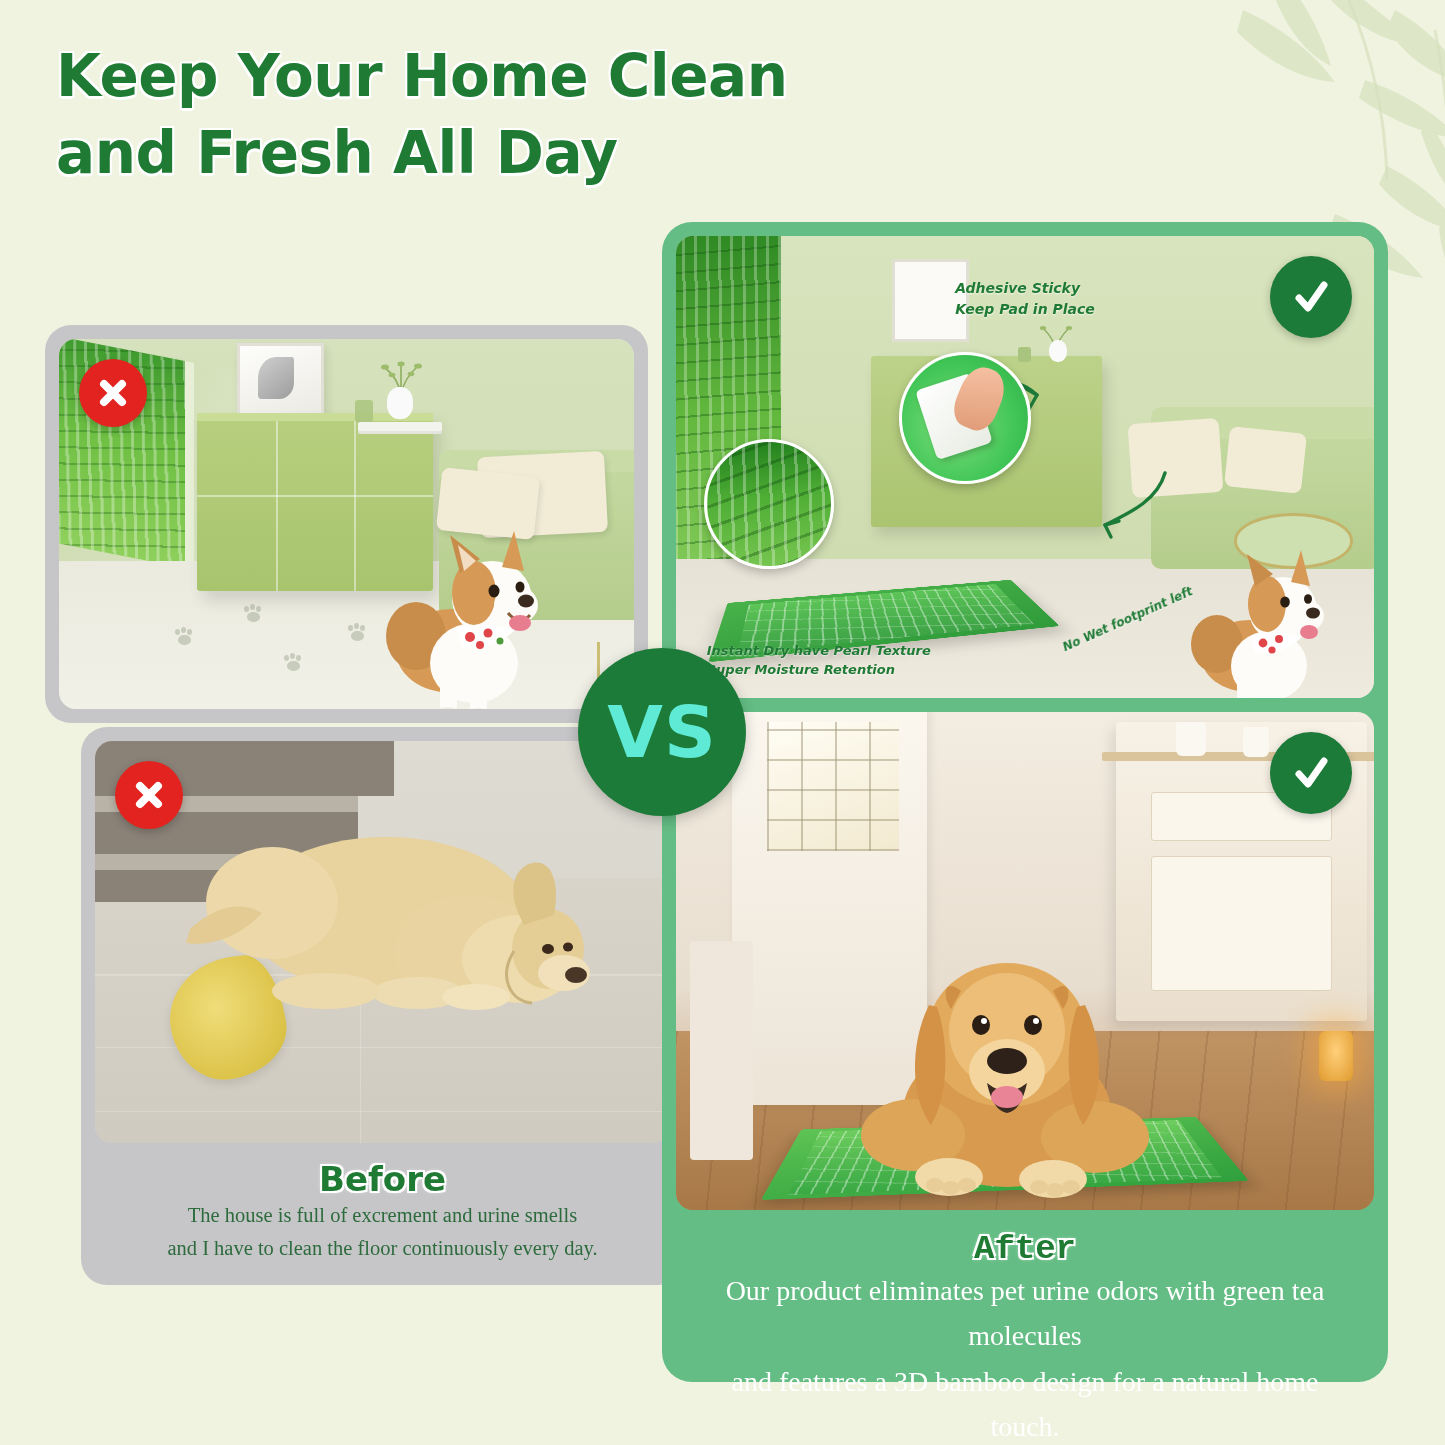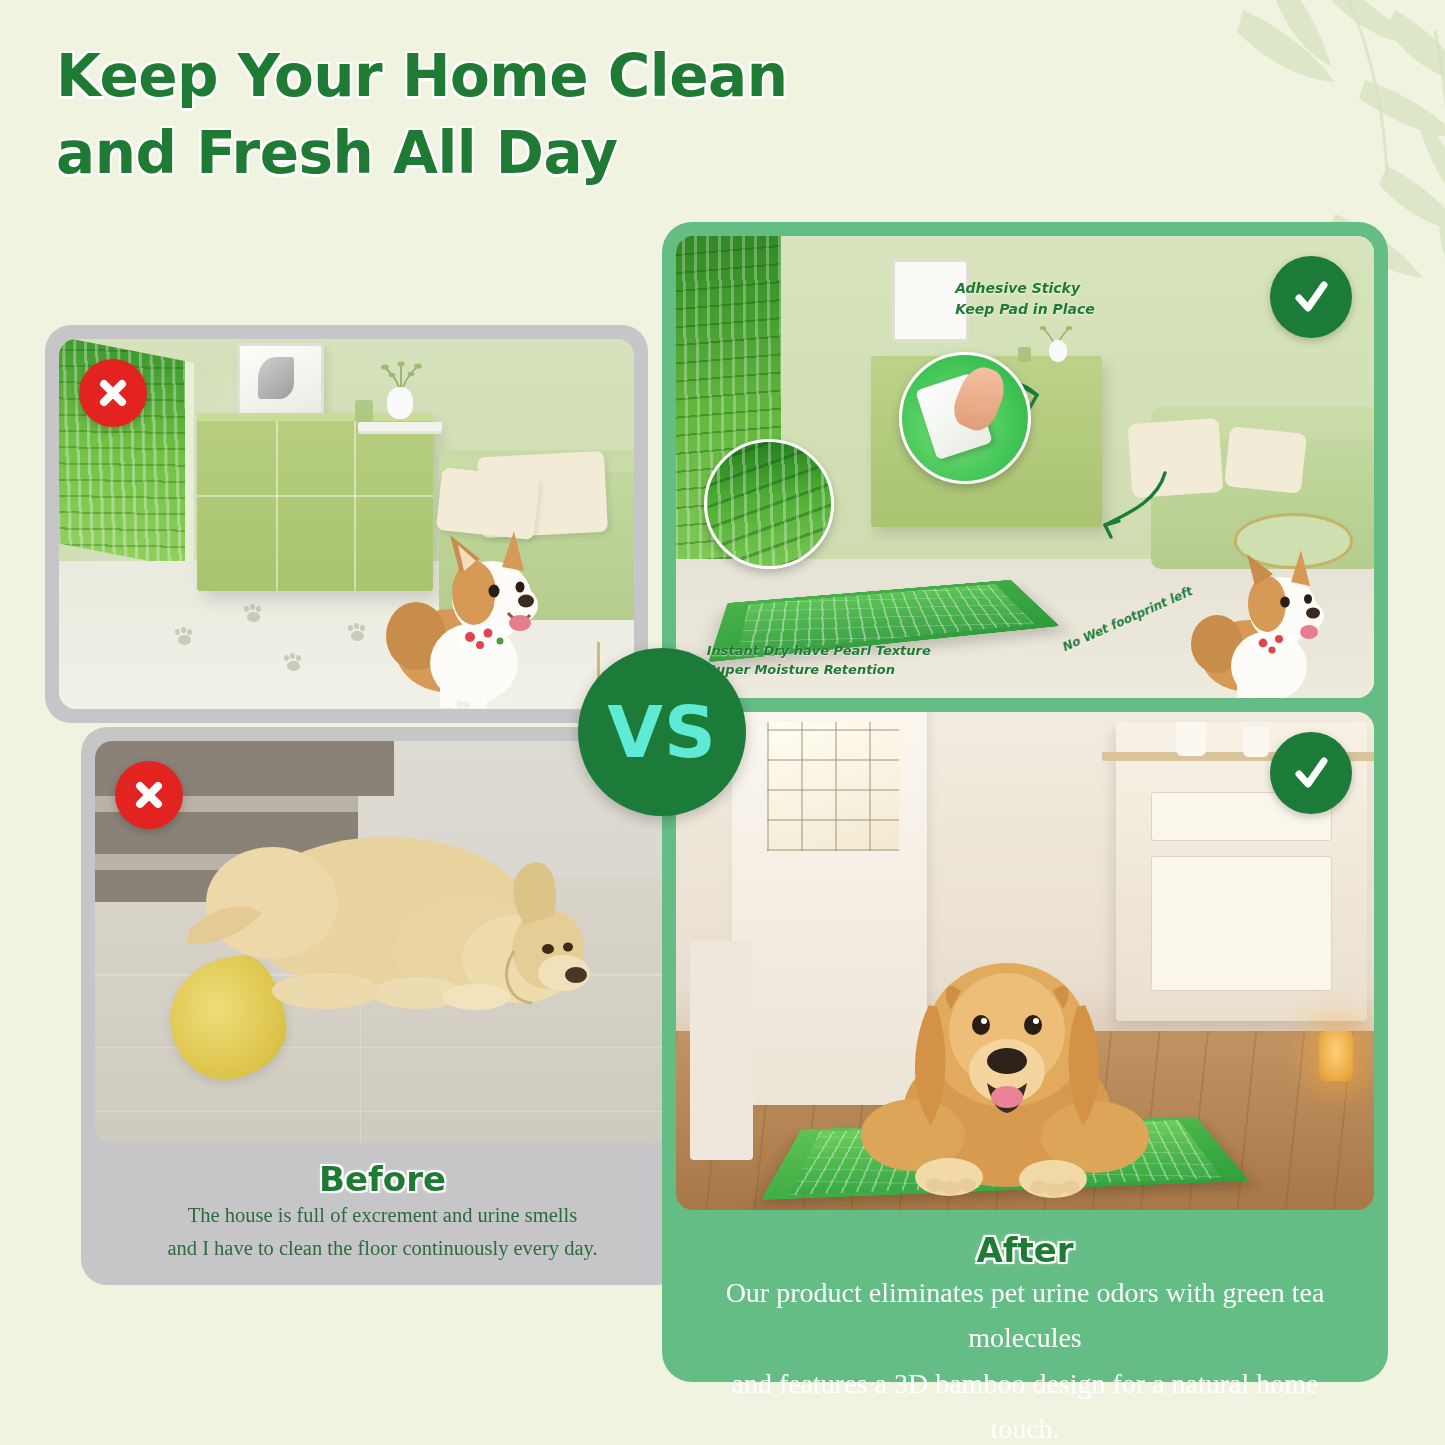--- a/index.html
+++ b/index.html
@@ -309,21 +309,21 @@
   
   .cap-title {
     text-align:center;
     font-family:"DejaVu Sans", sans-serif;
     font-weight:bold; font-size:34px;
     color:#1f7a34;
     text-shadow:
       2px 2px 0 #fff, -2px 2px 0 #fff, 2px -2px 0 #fff, -2px -2px 0 #fff,
       0 0 5px #fff;
   }
-  .cap-title-after { color:#1f7a34; }
+  .cap-title-after { color:#1f7a34;font-family:Liberation Mono, monospace; }
   .cap-body {
     text-align:center;
     font-family:Liberation Serif, serif;
     font-size:20.5px;
     line-height:1.62;
     color:#2d6b3d;
     white-space:pre-line;
   }
   .cap-body-after { color:#ffffff; font-size:28px; }
   .cap-block-before { padding:16px 18px 0 18px; }

